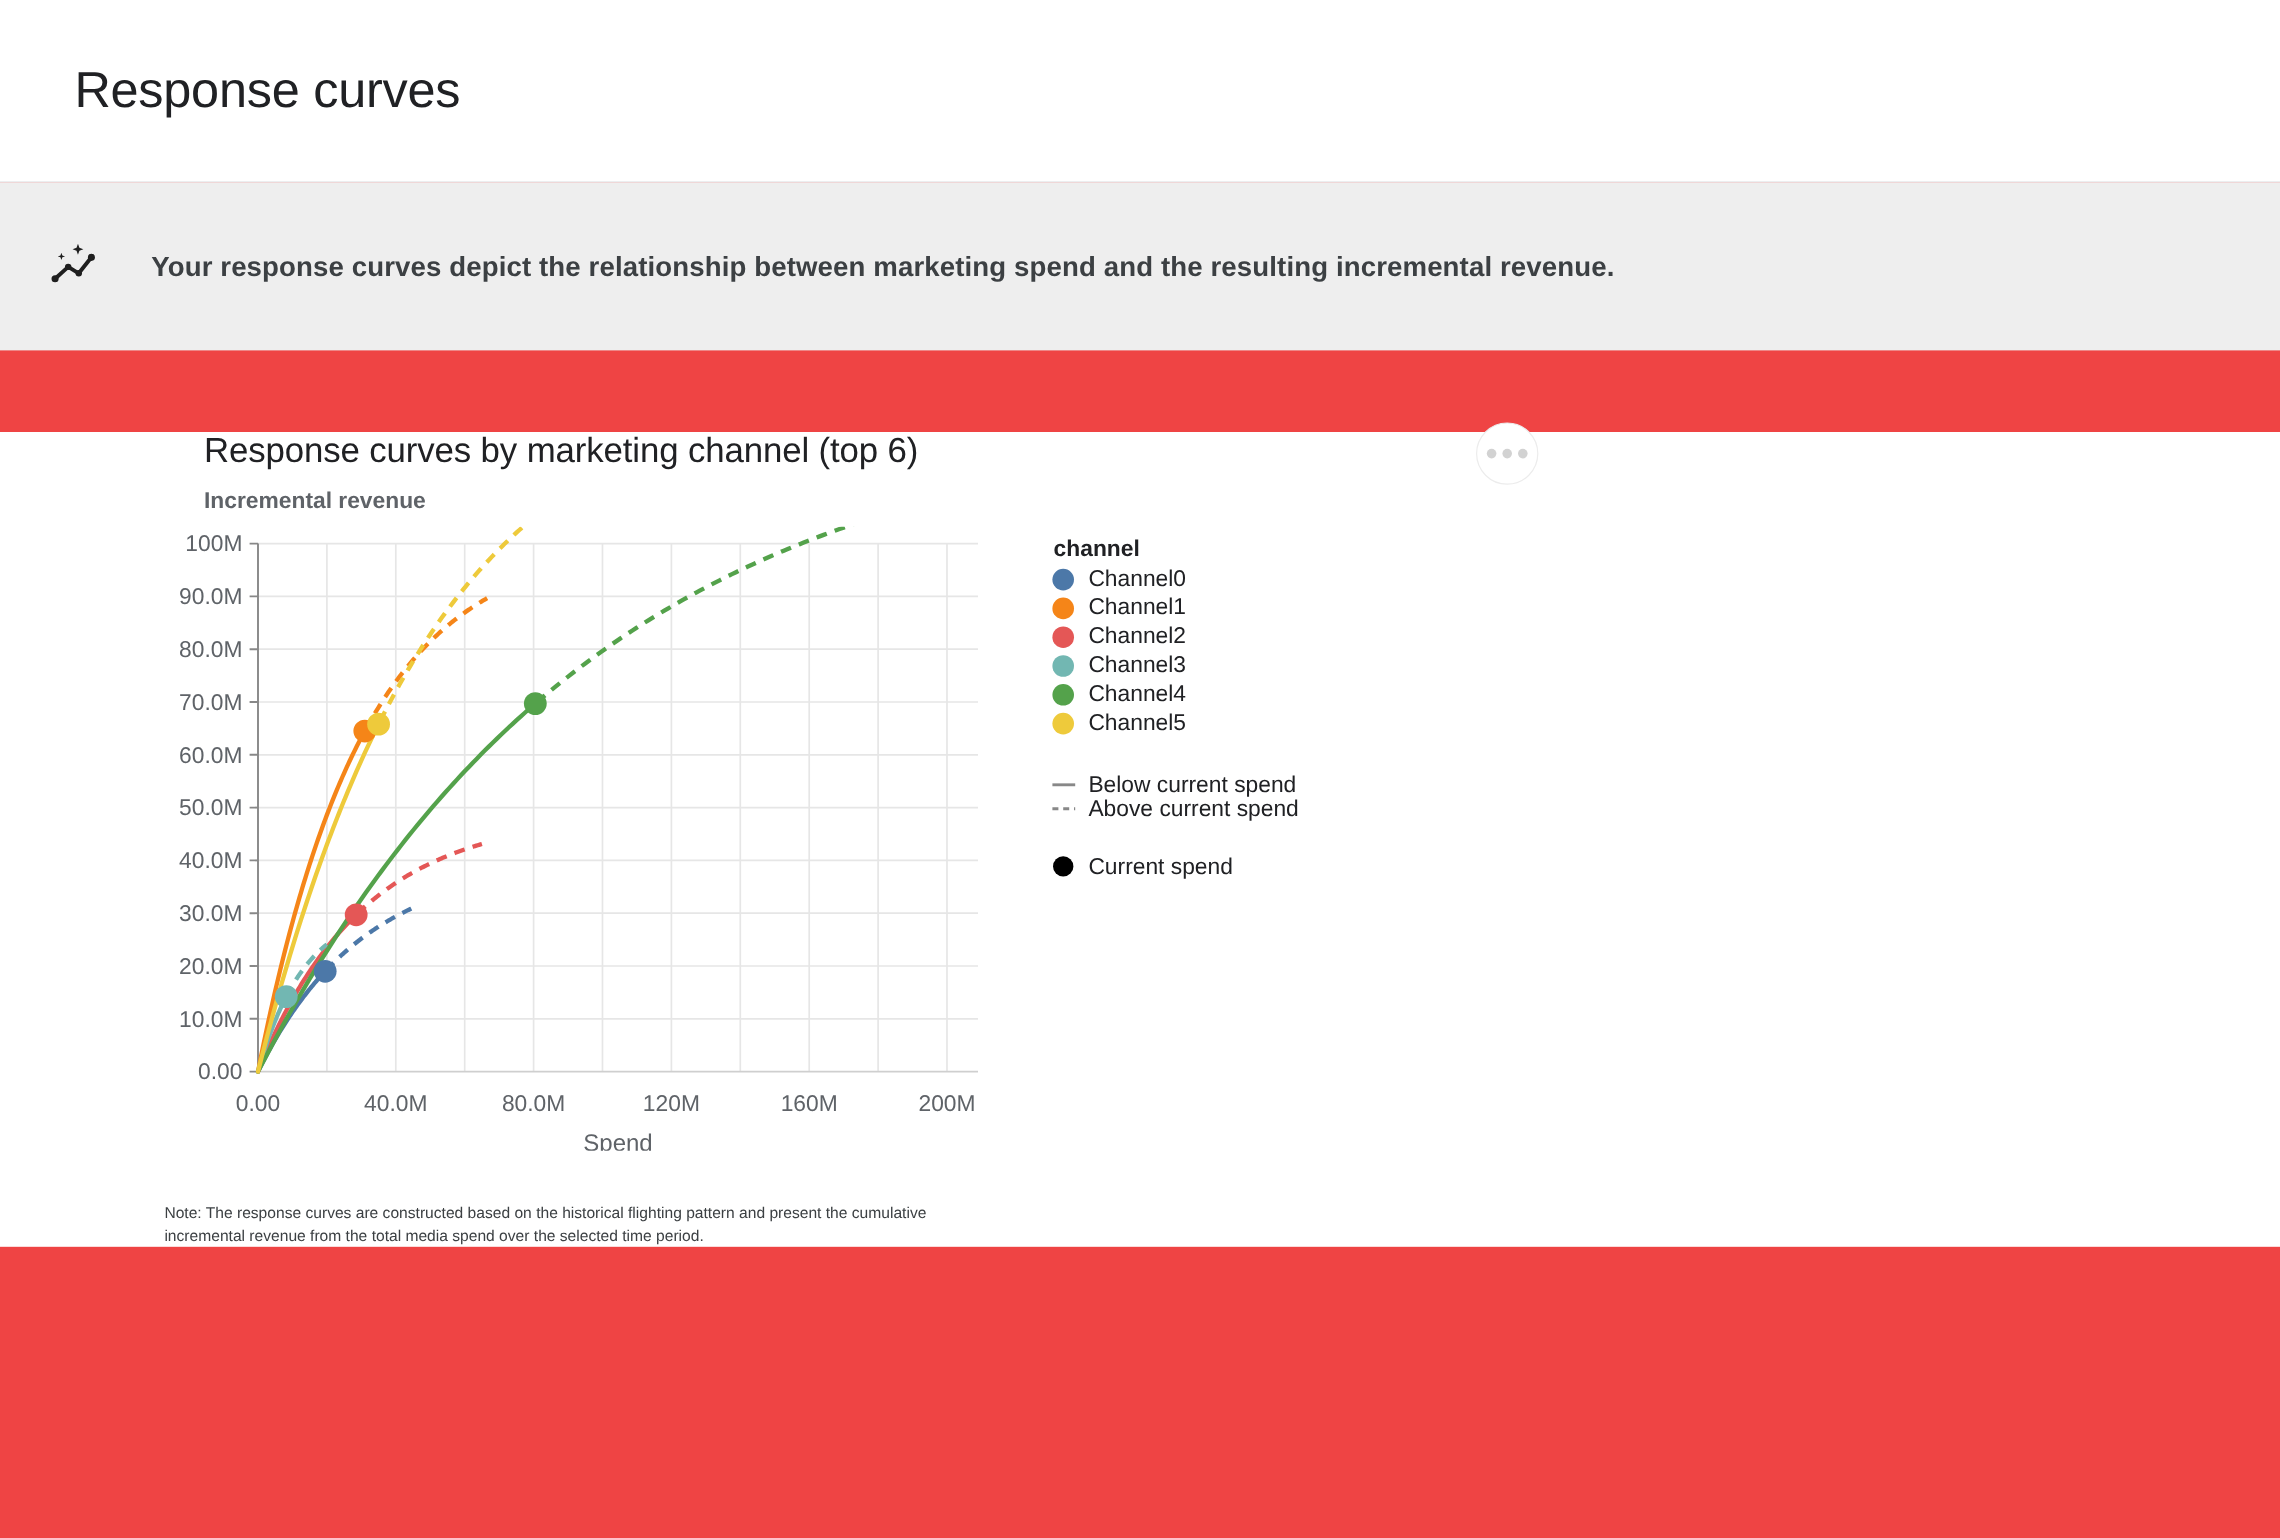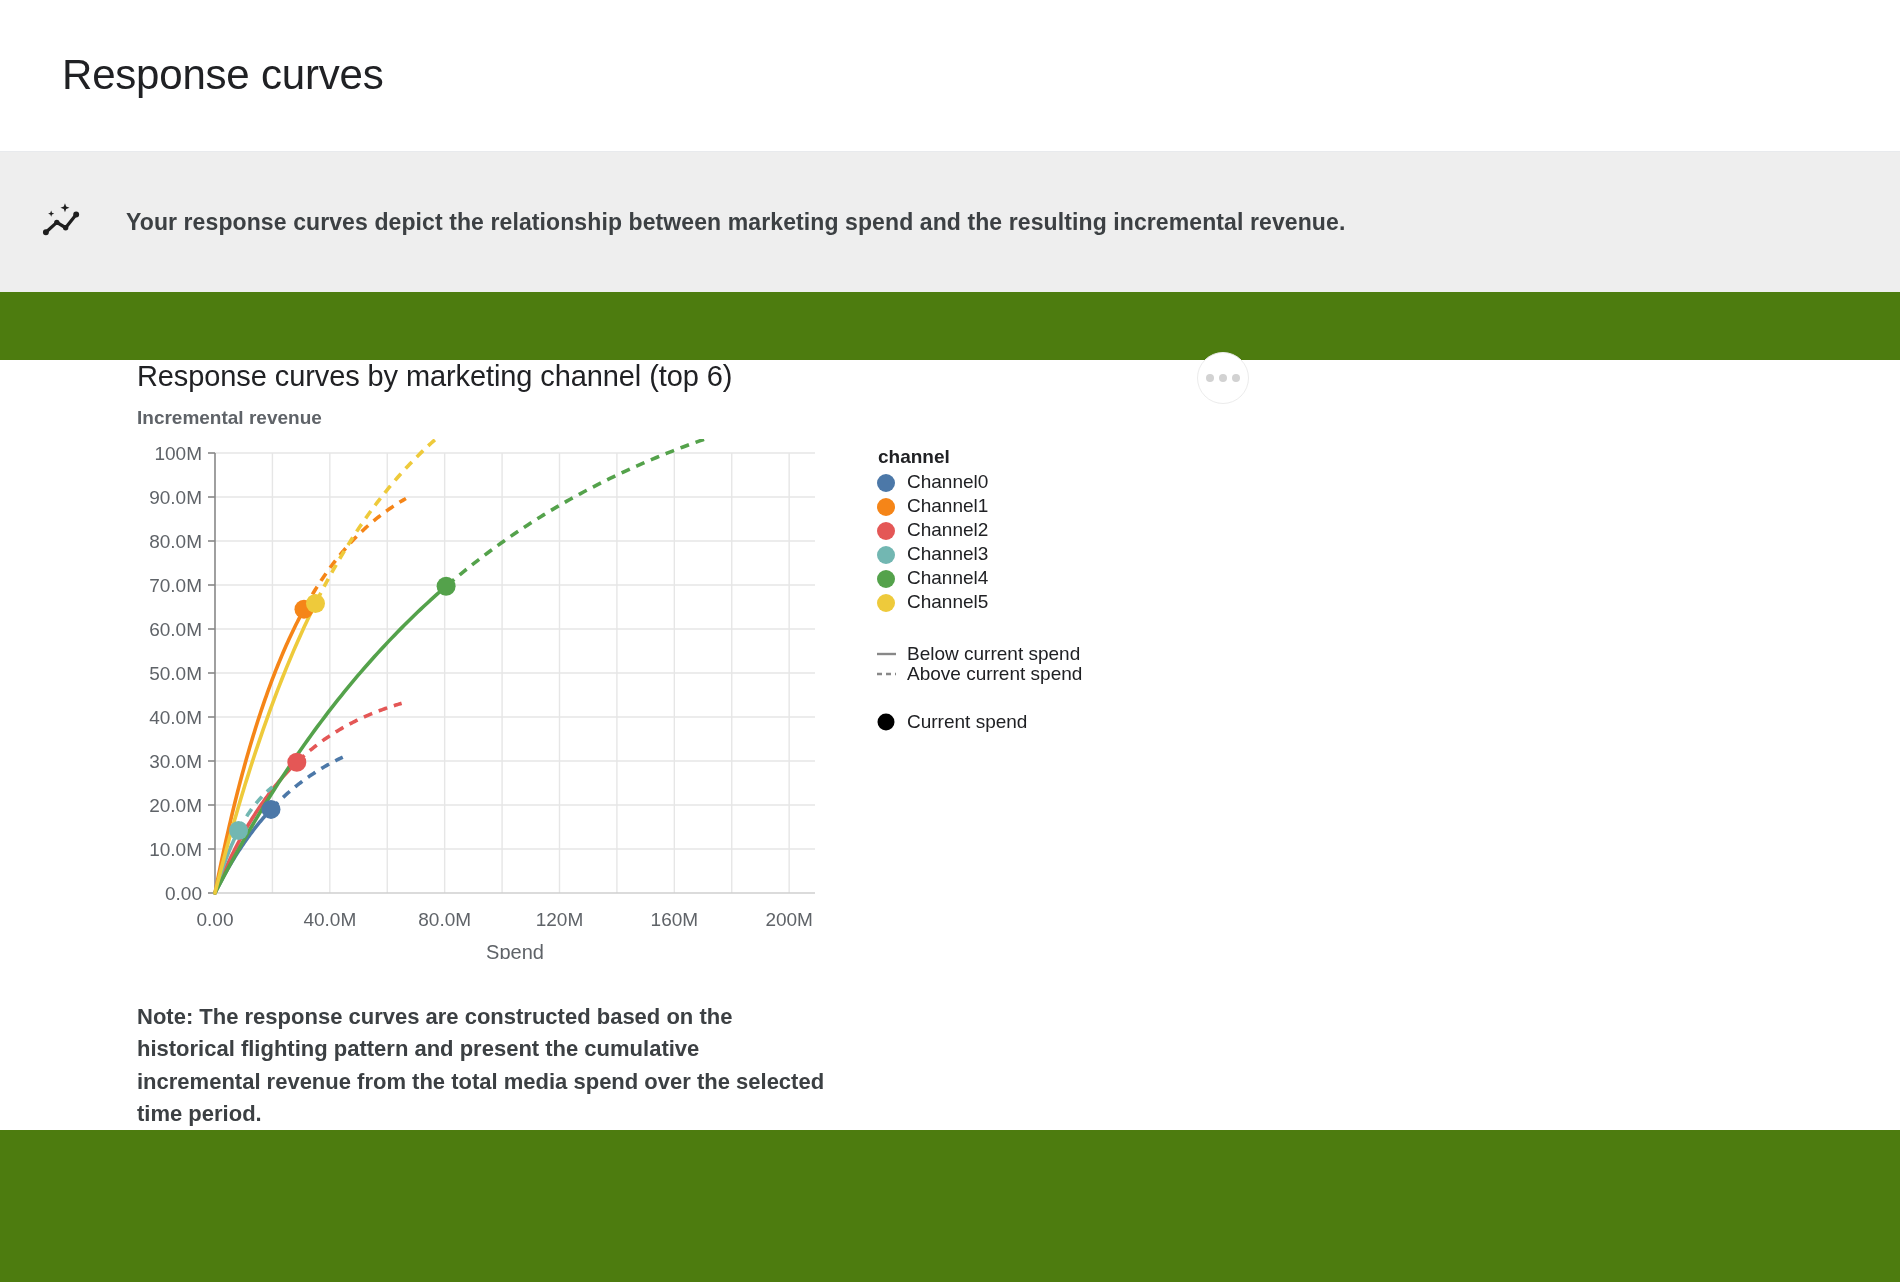--- a/index.html
+++ b/index.html
@@ -4,21 +4,21 @@
 <style>
   * { box-sizing: border-box; }
   html, body {
     margin: 0; padding: 0;
     width: 1900px; height: 1282px;
     background: #ffffff;
     font-family: "Liberation Sans", sans-serif;
     color: #202124;
     overflow: hidden;
   }
-  .page { width: 1900px; height: 1282px; position: relative; background: #4d7c0f; }
+  .page { width: 1900px; height: 1282px; position: relative; background: #ef4444; }
 
   
   .header {
     height: 152px;
     display: flex; align-items: center;
     padding: 0 0 0 62px;
     background: #ffffff;
     border-bottom: 1px solid #e8eaed;
   }
   .page-title {
@@ -55,20 +55,21 @@
 
   .card {
     position: relative;
     margin: 68px 0 0 0;
     padding: 0 0 0 137px;
     background: #fff;
   }
   .card-head {
     position: relative;
     width: 1160px;
+    margin-left: 33px;
   }
   .chart-title {
     font-size: 29px;
     color: #202124;
     font-weight: 400;
     letter-spacing: -0.1px;
     margin: 0;
     padding: 0;
   }
   .chart-subtitle {
@@ -123,25 +124,25 @@
   }
   .legend-label {
     font-family: "Liberation Sans", sans-serif;
     font-size: 19px;
     fill: #202124;
   }
 
   
   .note {
     margin: 42px 0 0 0;
-    font-size: 22px;
+    font-size: 13px;
     line-height: 1.47;
     color: #3c4043;
     width: 690px;
-    font-weight: 700;
+    font-weight: 400;
   }
 </style>
 </head>
 <body>
 
 <div class="page">
 
   <div class="header">
     <h1 class="page-title">Response curves</h1>
   </div>

